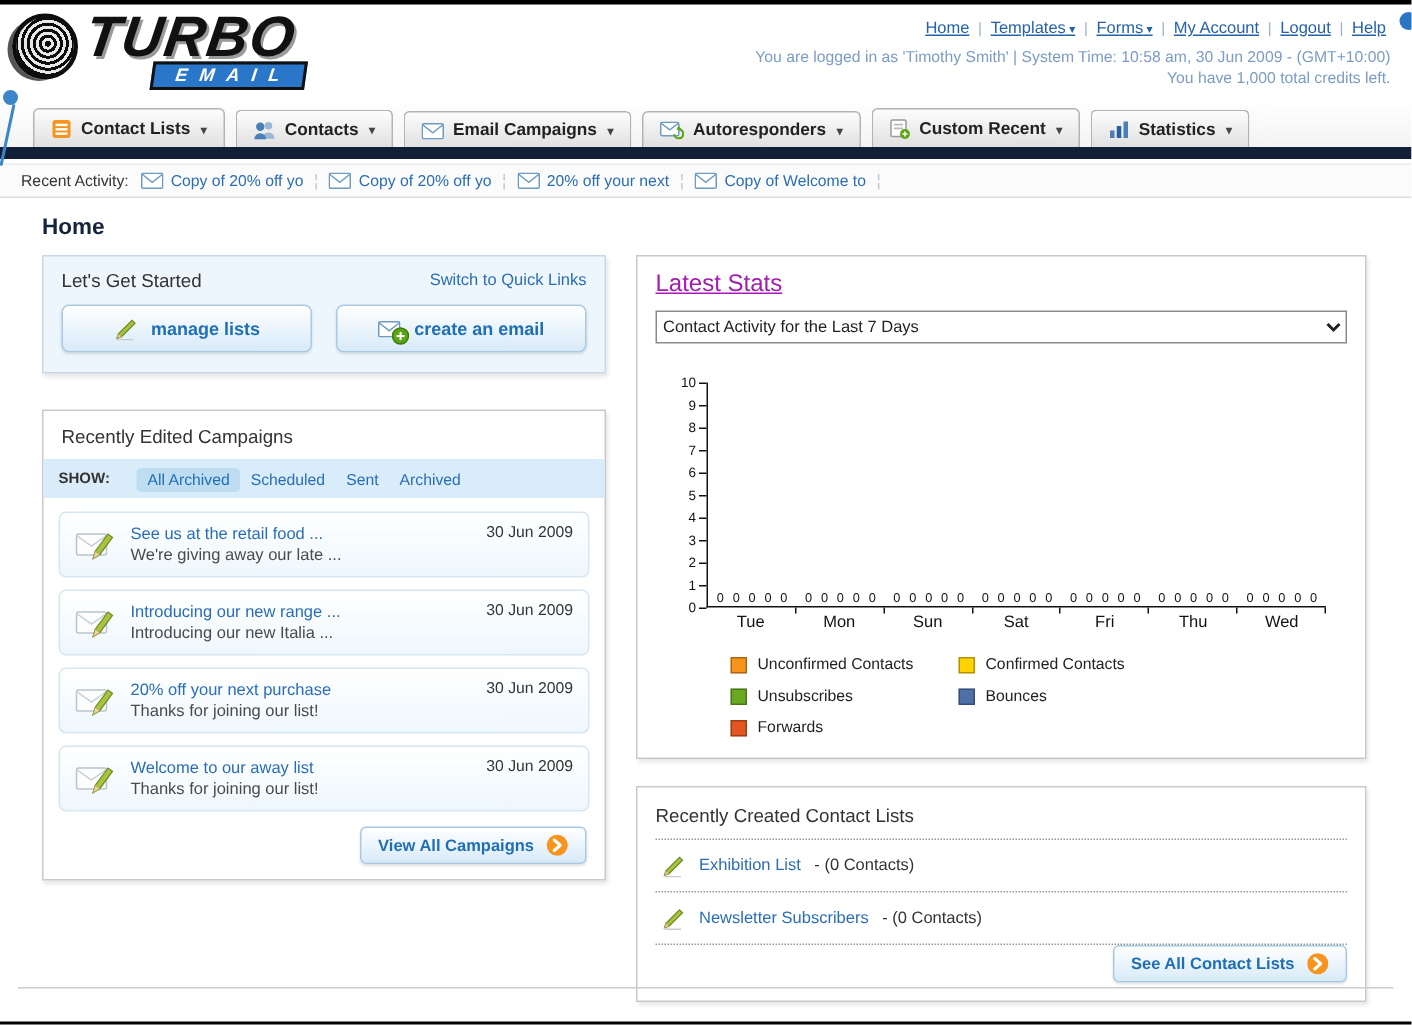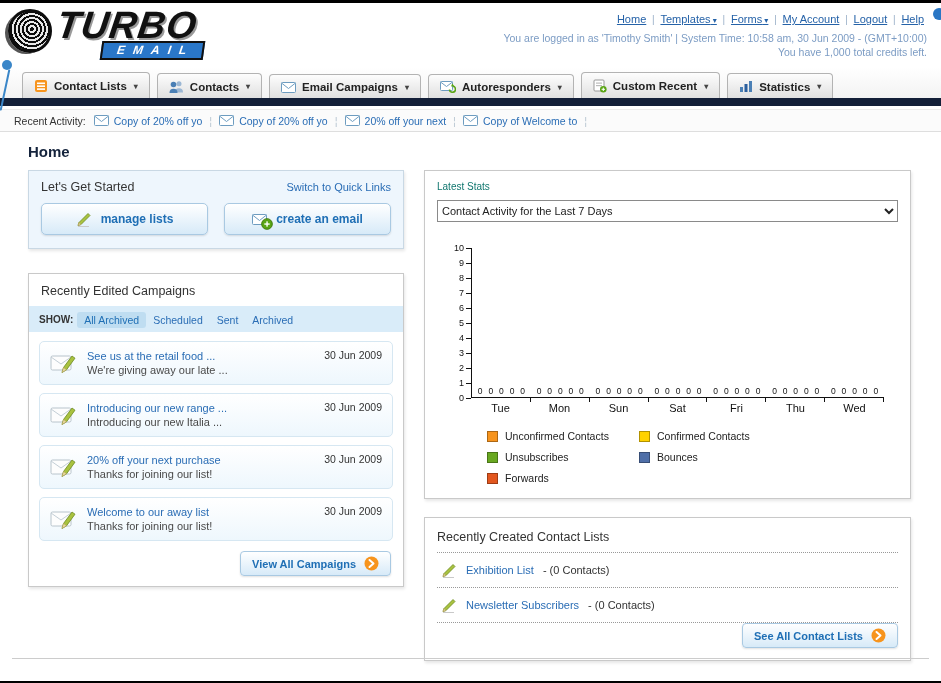--- a/index.html
+++ b/index.html
@@ -50,38 +50,38 @@
   .ra-items { display:flex; align-items:center; gap:7px; }
   .ra-item { display:inline-flex; align-items:center; gap:5px; font-size:10.5px; color:#2a6db5; cursor:pointer; }
   .ra-ic svg { display:block; }
   .ra-sep { color:#b9c6d2; font-size:11px; }
   
   .page-title { font-size:15px; font-weight:bold; color:#14233c; margin:11px 0 6px 28px; }
   .columns { display:flex; gap:20px; padding:4px 30px 0 28px; align-items:flex-start; }
   .col-left { width:376px; flex:none; display:flex; flex-direction:column; gap:24px; }
   .col-right { flex:1; display:flex; flex-direction:column; gap:18px; }
   .panel { border:1px solid #c9c9c9; background:#fff; box-shadow:1px 2px 3px rgba(0,0,0,0.10); }
-  .panel-title { font-size:10px; color:#0f766e; }
+  .panel-title { font-size:16px; color:#a21caf;text-decoration:underline; }
   .blue-link { color:#2a6db5; font-size:11px; cursor:pointer; }
   
   .gs-panel { background:#eef6fd; border-color:#c9d8e4; padding:9px 12px 13px; }
   .gs-head { display:flex; justify-content:space-between; align-items:center; margin-bottom:9px; }
   .gs-title { font-size:12.5px; color:#333; }
   .gs-buttons { display:flex; gap:16px; }
   .gs-btn { flex:1; height:32px; display:flex; align-items:center; justify-content:center; gap:9px;
             background:linear-gradient(#ffffff,#d7eaf8); border:1px solid #a9c9e2; border-radius:5px;
             box-shadow:0 1px 2px rgba(0,0,0,.12); color:#1f6fb5; font-weight:bold; font-size:12px; cursor:pointer;
             font-family:inherit; }
   .icon svg { display:block; }
   .combo { position:relative; display:inline-block; }
   .plus-overlay { position:absolute; left:9px; top:4px; }
   
   .camp-panel { padding-bottom:10px; }
   .camp-title { font-size:12.5px; color:#333; padding:10px 12px 8px; }
-  .show-bar { display:flex; align-items:center; gap:4px; background:#d9ecf9; padding:4px 10px; }
+  .show-bar { display:flex; align-items:center; gap:18px; background:#d9ecf9; padding:4px 10px; }
   .show-label { color:#333; font-weight:bold; font-size:10px; }
   .show-tab { color:#2a6db5; cursor:pointer; padding:2px 7px; font-size:10.5px; display:inline-block; }
   .show-tab.sel { background:#bfddf1; border-radius:3px; color:#1f6fb5; }
   .camp-list { padding:9px 10px 4px; display:flex; flex-direction:column; gap:8px; }
   .camp-row { position:relative; display:flex; align-items:center; gap:10px; padding:6px 10px; min-height:44px;
               background:linear-gradient(#ffffff,#eef7fd); border:1px solid #d6e7f2; border-radius:5px; cursor:pointer; }
   .camp-ic svg { display:block; }
   .camp-texts { display:flex; flex-direction:column; gap:2px; }
   .camp-t { color:#2a6db5; font-size:11px; cursor:pointer; }
   .camp-s { color:#4a4a4a; font-size:11px; }

